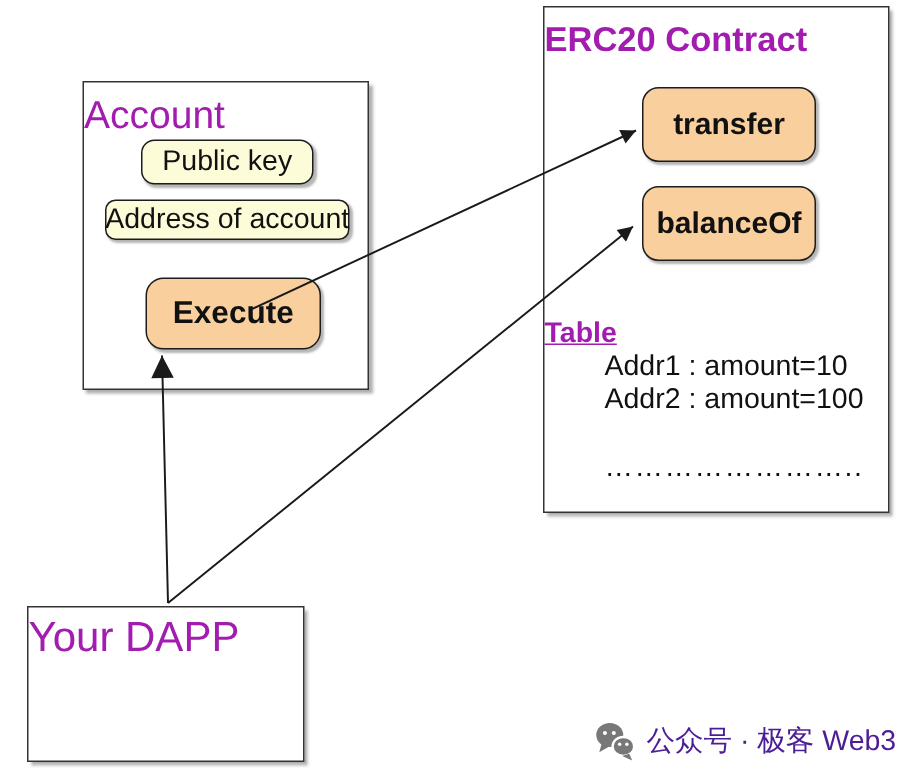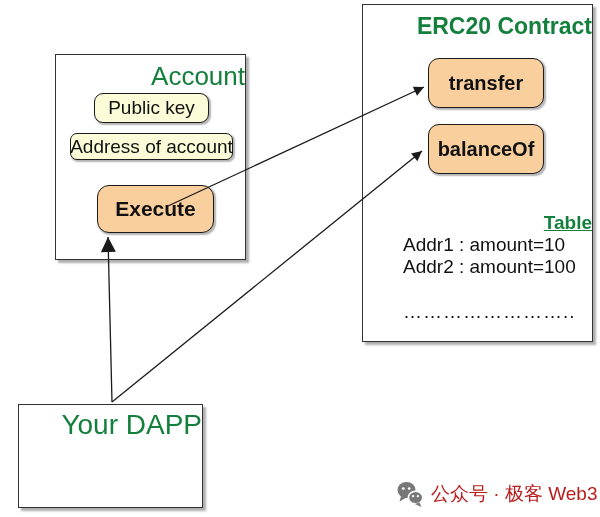--- a/index.html
+++ b/index.html
@@ -6,21 +6,21 @@
   #canvas{
     position:relative;width:600px;height:517px;background:#fff;overflow:hidden;
     font-family:"Liberation Sans","DejaVu Sans",sans-serif;color:#111;
   }
   .frame{
     position:absolute;background:#fff;border:1.5px solid #333;
     box-shadow:2.5px 2.5px 2px rgba(120,120,120,0.6);
     box-sizing:border-box;
   }
   .frame-title{
-    position:absolute;left:0;right:0;text-align:right;color:#15803d;white-space:nowrap;
+    position:absolute;left:0;right:0;text-align:left;color:#a21caf;white-space:nowrap;
   }
   .node{
     position:absolute;display:flex;align-items:center;justify-content:center;
     border:1.4px solid #1c1c1c;box-sizing:border-box;white-space:nowrap;
     box-shadow:1.8px 1.8px 1.5px rgba(120,120,120,0.55);
   }
   .yellow{background:#FCFCD9;}
   .orange{background:#F9CF9E;font-weight:bold;}
   #account-box{left:9px;top:54px;width:191px;height:206px;margin-left:46px;}
   #account-title{top:6px;font-size:26px;}
@@ -38,21 +38,21 @@
   #table-row-2{top:273px;}
   #table-ellipsis{top:296px;letter-spacing:1px;}
   #dapp-box{left:18px;top:404px;width:185px;height:104px;}
   #dapp-title{top:4px;font-size:28px;}
   #private-key-node{left:32px;top:44px;width:118px;height:49px;border-radius:14px;font-size:20px;}
   #arrow-layer{position:absolute;left:0;top:0;width:600px;height:517px;pointer-events:none;}
   #arrow-layer line{stroke:#1a1a1a;stroke-width:1.3;}
   #arrow-layer .arrowhead{fill:#1a1a1a;}
   #watermark{
     position:absolute;left:396px;top:480px;display:flex;align-items:center;gap:7px;
-    color:#b91c1c;font-size:19px;white-space:nowrap;
+    color:#4c1d95;font-size:19px;white-space:nowrap;
   }
   #wechat-icon{width:28px;height:28px;flex:0 0 auto;}
 </style>
 </head>
 <body>
 
 <div id="canvas">
 
   <div class="frame" id="account-box">
     <div class="frame-title" id="account-title">Account</div>

